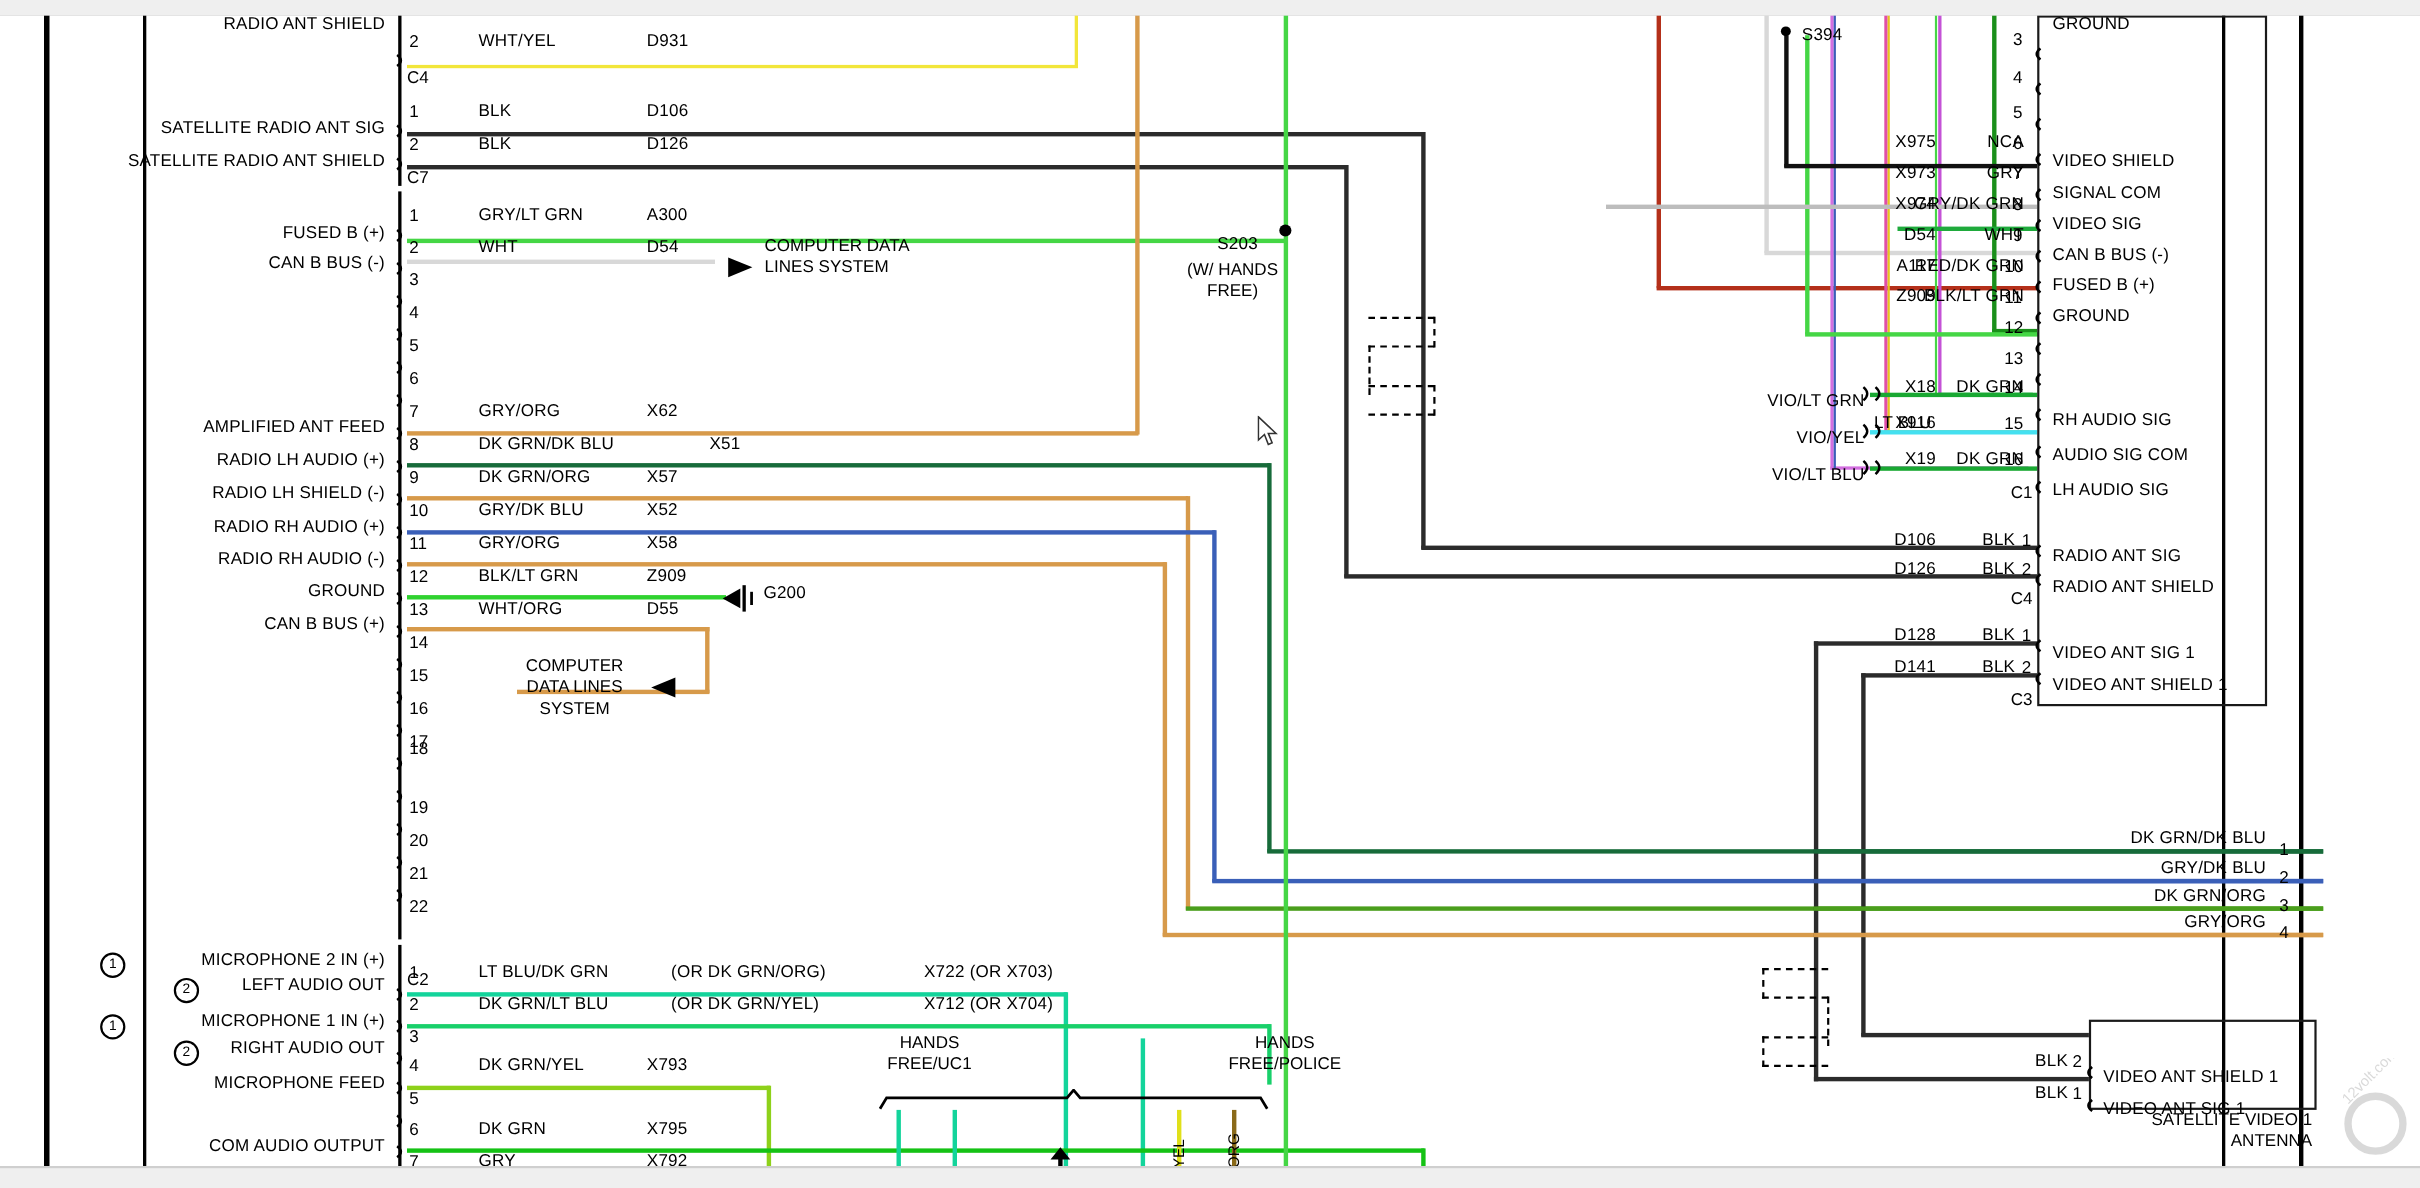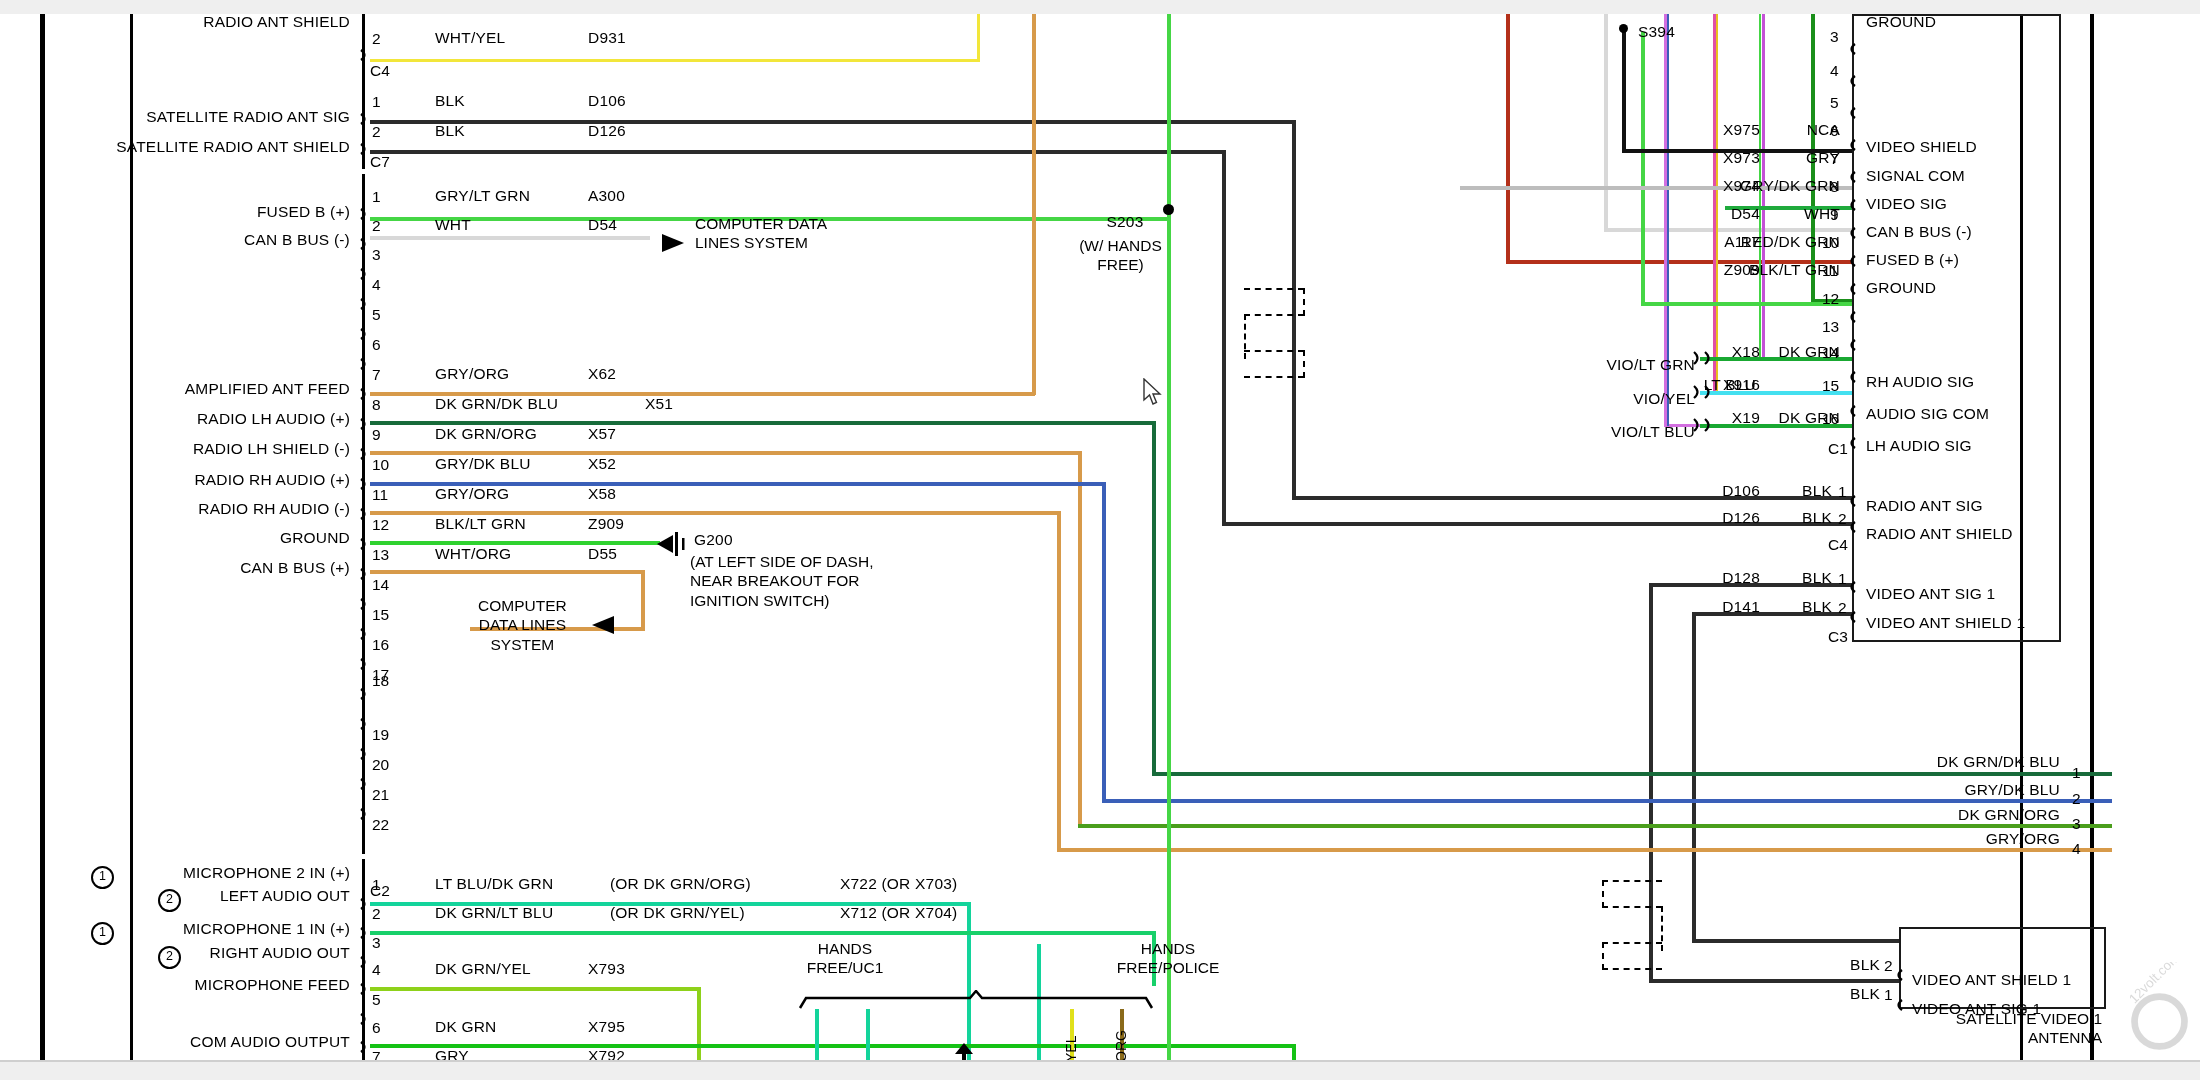--- a/index.html
+++ b/index.html
@@ -294,23 +294,20 @@
     <svg class="wire" style="left:590px;top:600px;" width="26" height="22" viewBox="0 0 26 22">
         <polygon points="24,2 2,11 24,20" fill="#000"></polygon>
       </svg>
 
     <div class="lbl c" style="left:1055px;top:200px;width:140px;">S203</div>
     <div class="note" style="left:1043px;top:222px;text-align:center;width:155px;">(W/ HANDS
 FREE)</div>
     <div class="dot" style="left:1163px;top:190px;"></div>
 
     <div class="lbl" style="left:694px;top:518px;">G200</div>
-    <div class="note" style="left:690px;top:538px;">(AT LEFT SIDE OF DASH,
-NEAR BREAKOUT FOR
-IGNITION SWITCH)</div>
     <svg class="wire" style="left:655px;top:515px;" width="40" height="30" viewBox="0 0 40 30">
       <polygon points="2,15 18,6 18,24" fill="#000"></polygon>
       <rect x="20" y="3" width="3" height="24" fill="#000"></rect>
       <rect x="27" y="9" width="2.5" height="12" fill="#000"></rect>
     </svg>
 
     <div class="note c" style="left:790px;top:925px;text-align:center;width:110px;">HANDS
 FREE/UC1</div>
     <div class="note c" style="left:1088px;top:925px;text-align:center;width:160px;">HANDS
 FREE/POLICE</div>

